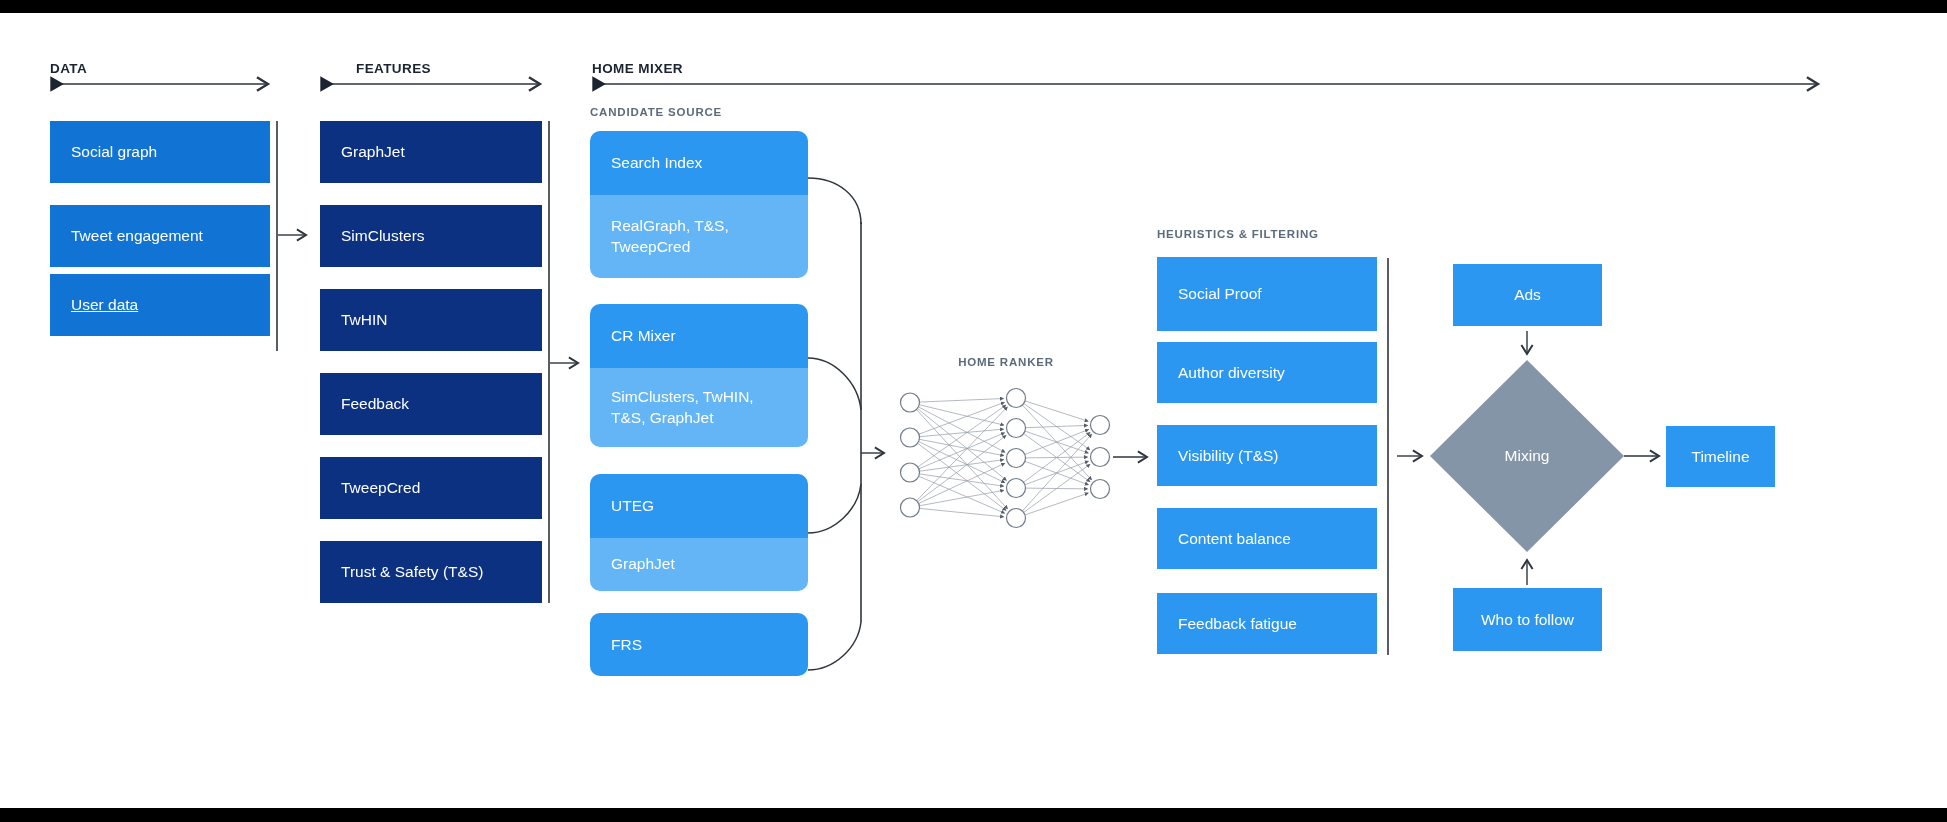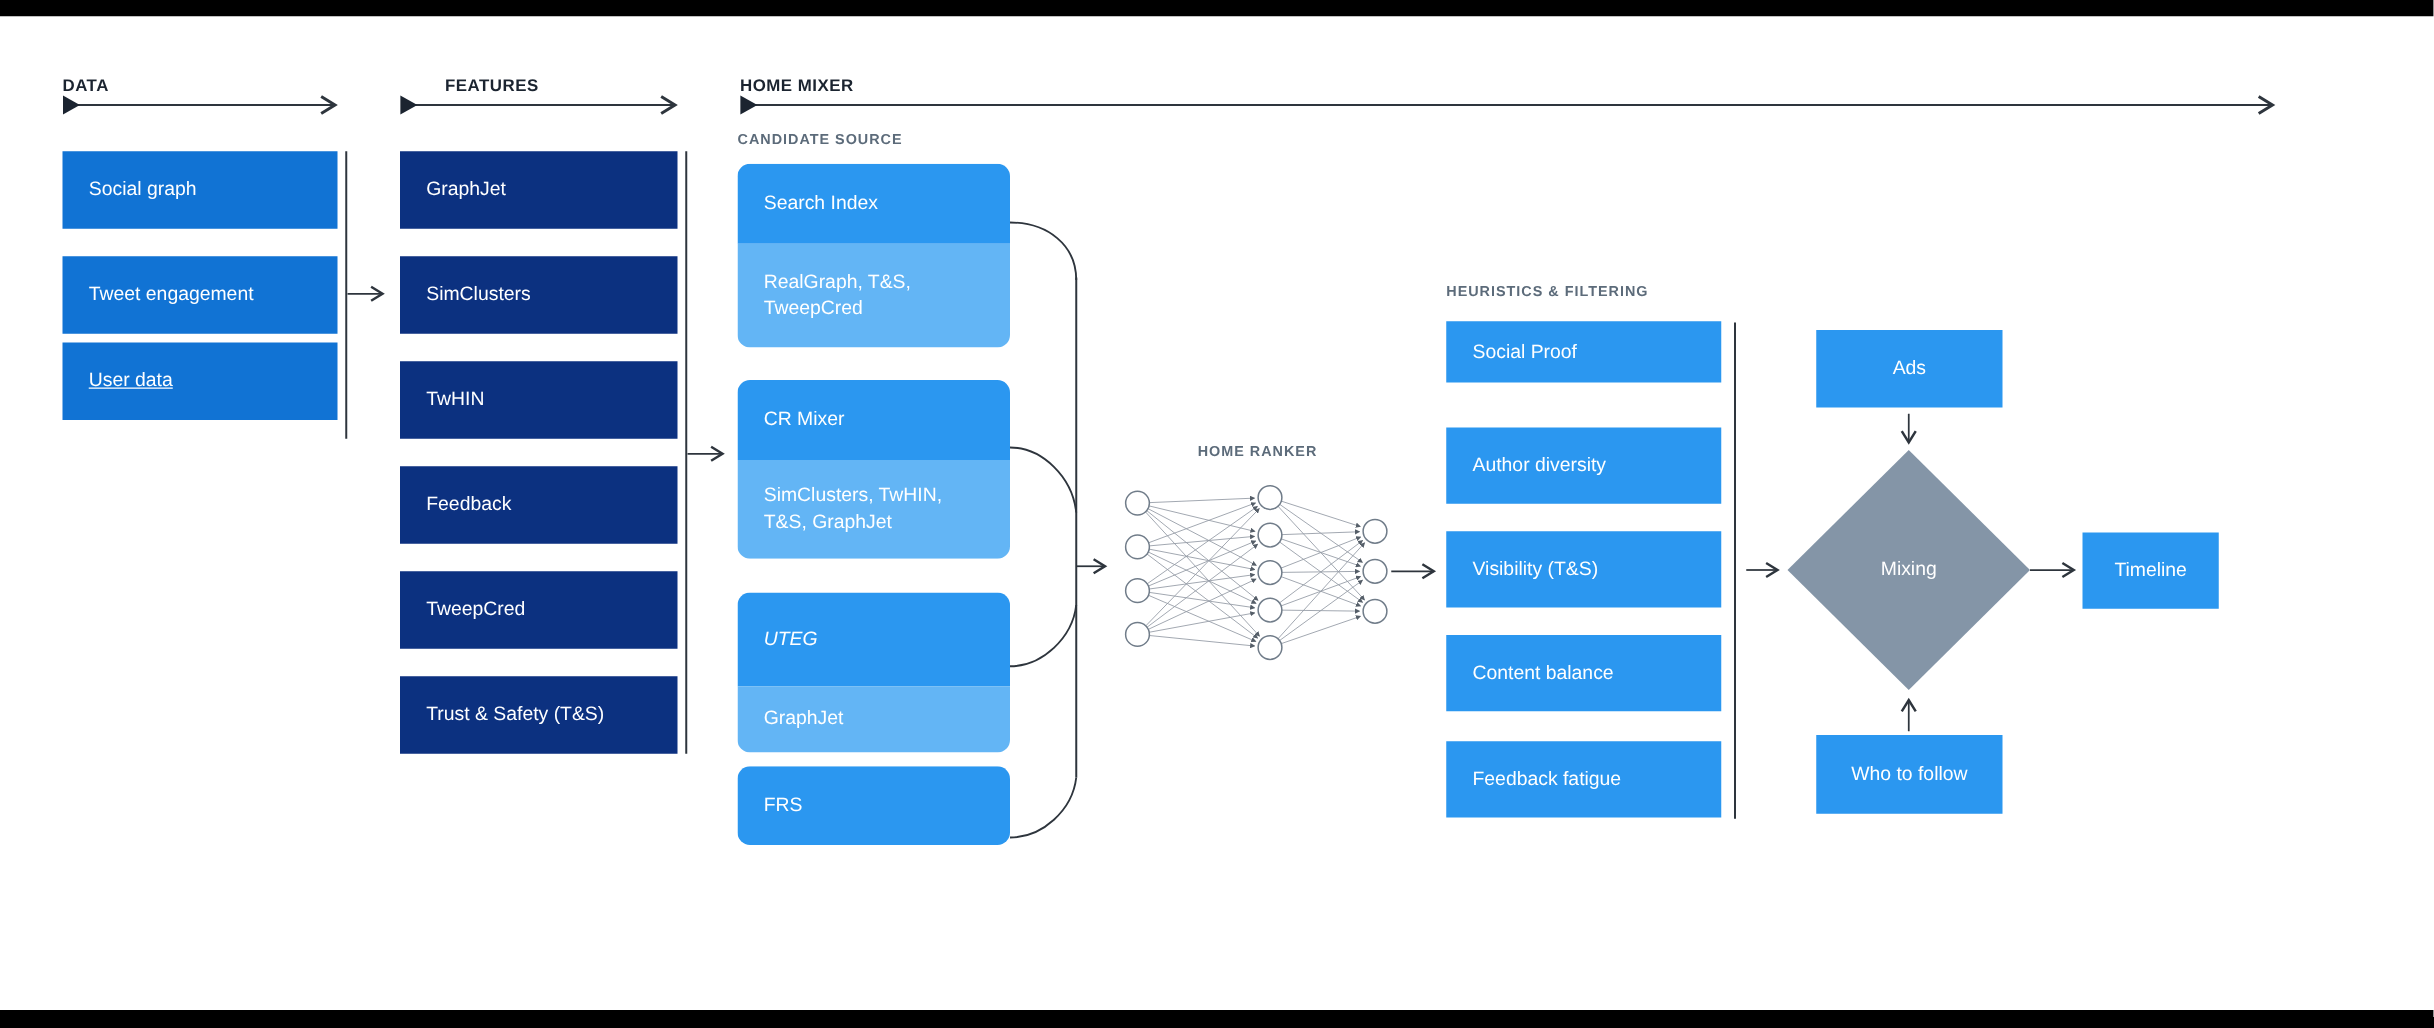--- a/index.html
+++ b/index.html
@@ -170,28 +170,28 @@
 
   <div class="group" style="left:590px;top:131px;">
     <div class="head" style="height:64px;">Search Index</div>
     <div class="sub" style="height:83px;">RealGraph, T&amp;S, TweepCred</div>
   </div>
   <div class="group" style="left:590px;top:304px;">
     <div class="head" style="height:64px;">CR Mixer</div>
     <div class="sub" style="height:79px;">SimClusters, TwHIN, T&amp;S, GraphJet</div>
   </div>
   <div class="group" style="left:590px;top:474px;">
-    <div class="head" style="height:75px;font-style:italic;">UTEG</div>
+    <div class="head" style="height:64px;">UTEG</div>
     <div class="sub" style="height:53px;">GraphJet</div>
   </div>
   <div class="group" style="left:590px;top:613px;">
     <div class="head" style="height:63px;">FRS</div>
   </div>
 
-  <div class="box bright" style="left:1157px;top:257px;width:220px;height:49px;">Social Proof</div>
+  <div class="box bright" style="left:1157px;top:257px;width:220px;height:74px;">Social Proof</div>
   <div class="box bright" style="left:1157px;top:342px;width:220px;height:61px;">Author diversity</div>
   <div class="box bright" style="left:1157px;top:425px;width:220px;height:61px;">Visibility (T&amp;S)</div>
   <div class="box bright" style="left:1157px;top:508px;width:220px;height:61px;">Content balance</div>
   <div class="box bright" style="left:1157px;top:593px;width:220px;height:61px;">Feedback fatigue</div>
 
   <div class="box bright center" style="left:1453px;top:264px;width:149px;height:62px;">Ads</div>
   <div class="float-label" style="left:1467px;top:447px;width:120px;">Mixing</div>
   <div class="box bright center" style="left:1453px;top:588px;width:149px;height:63px;">Who to follow</div>
   <div class="box bright center" style="left:1666px;top:426px;width:109px;height:61px;">Timeline</div>
 

